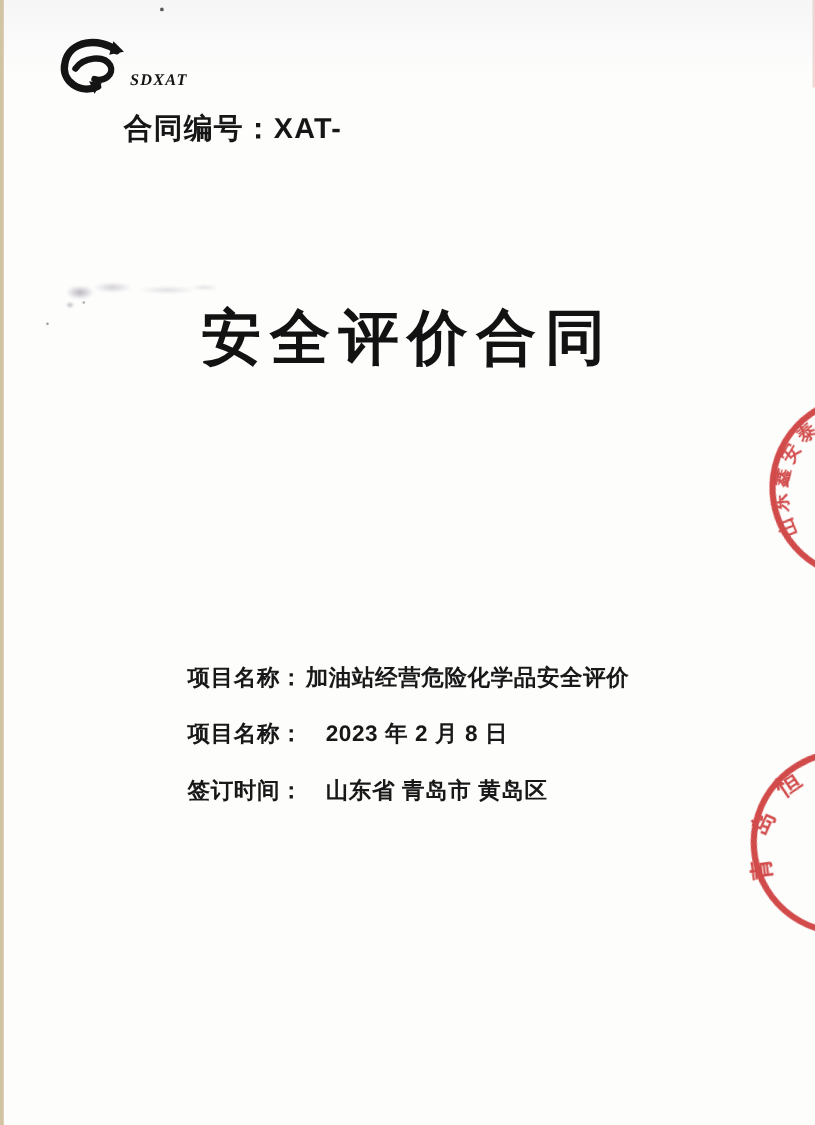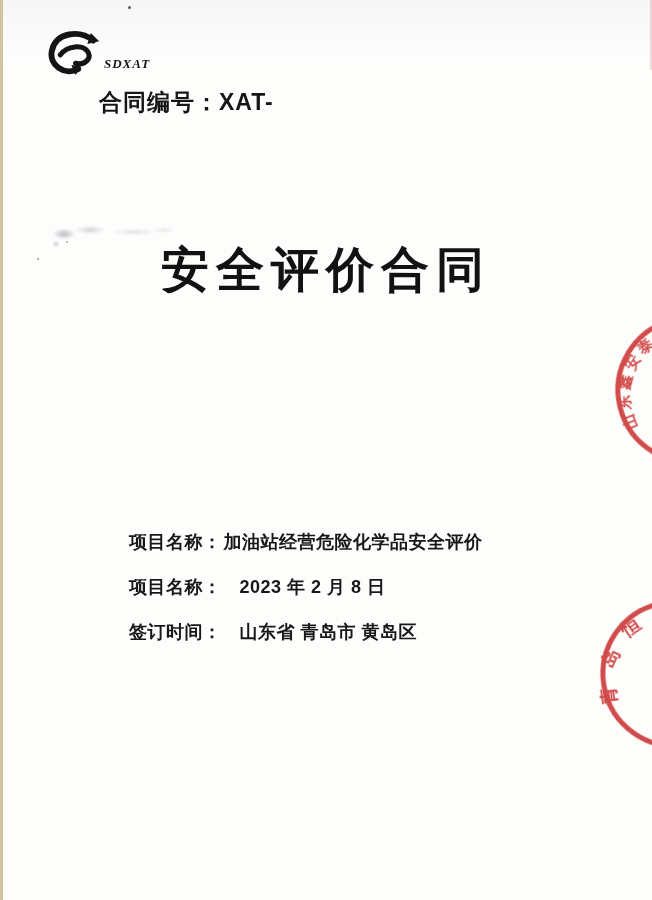--- a/index.html
+++ b/index.html
@@ -42,21 +42,21 @@
   
   .doc-title {
     position: absolute; left: 0; right: 0; top: 238px;
     text-align: center;
     font-family: "Liberation Serif", "DejaVu Serif", serif;
     font-weight: 700; font-size: 48px; letter-spacing: 7px;
     color: #121212;
   }
   
   .fields {
-    position: absolute; left: 129px; top: 530px;
+    position: absolute; left: 150px; top: 530px;
   }
   .field-row {
     font-weight: 700; font-size: 18px; line-height: 25px;
     letter-spacing: 0.5px; margin-bottom: 20px;
     white-space: nowrap; color: #181818;
   }
   .field-row .value { margin-left: 2px; }
   .field-row .value.gap { margin-left: 18px; }
   
   .seal {

